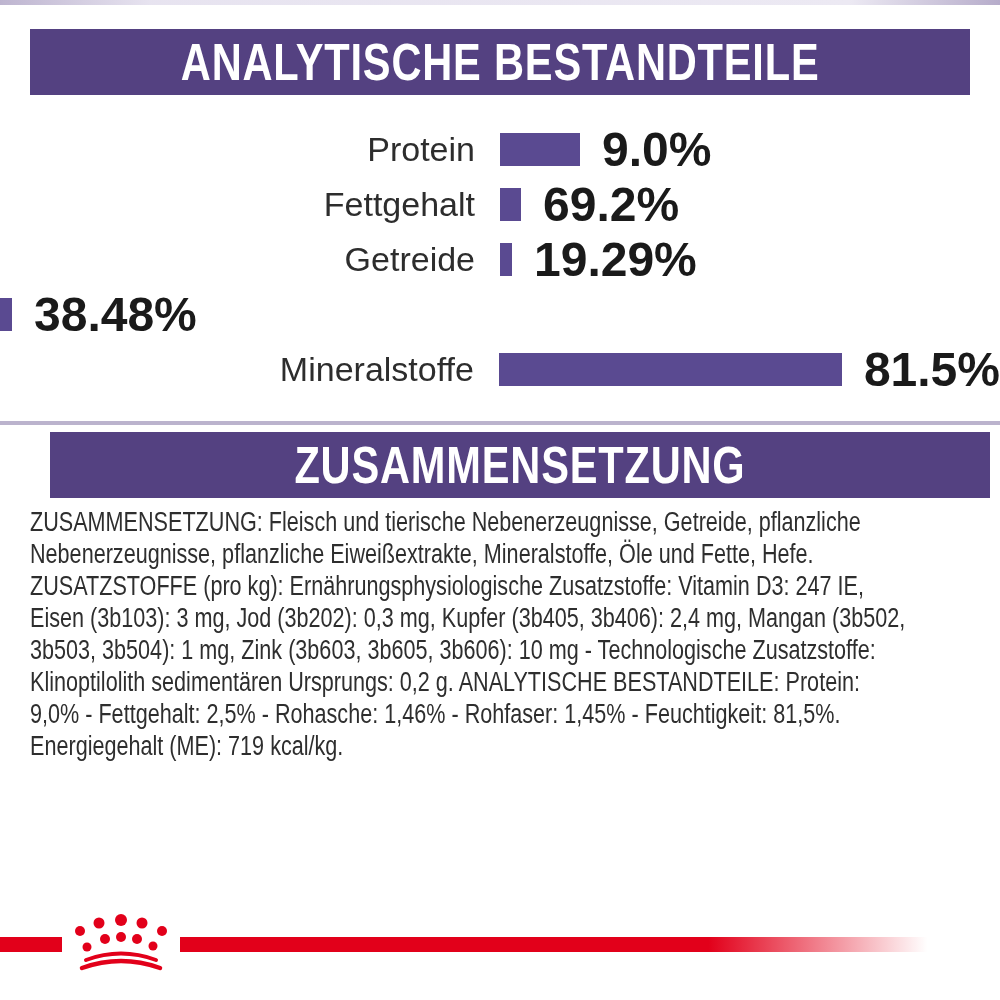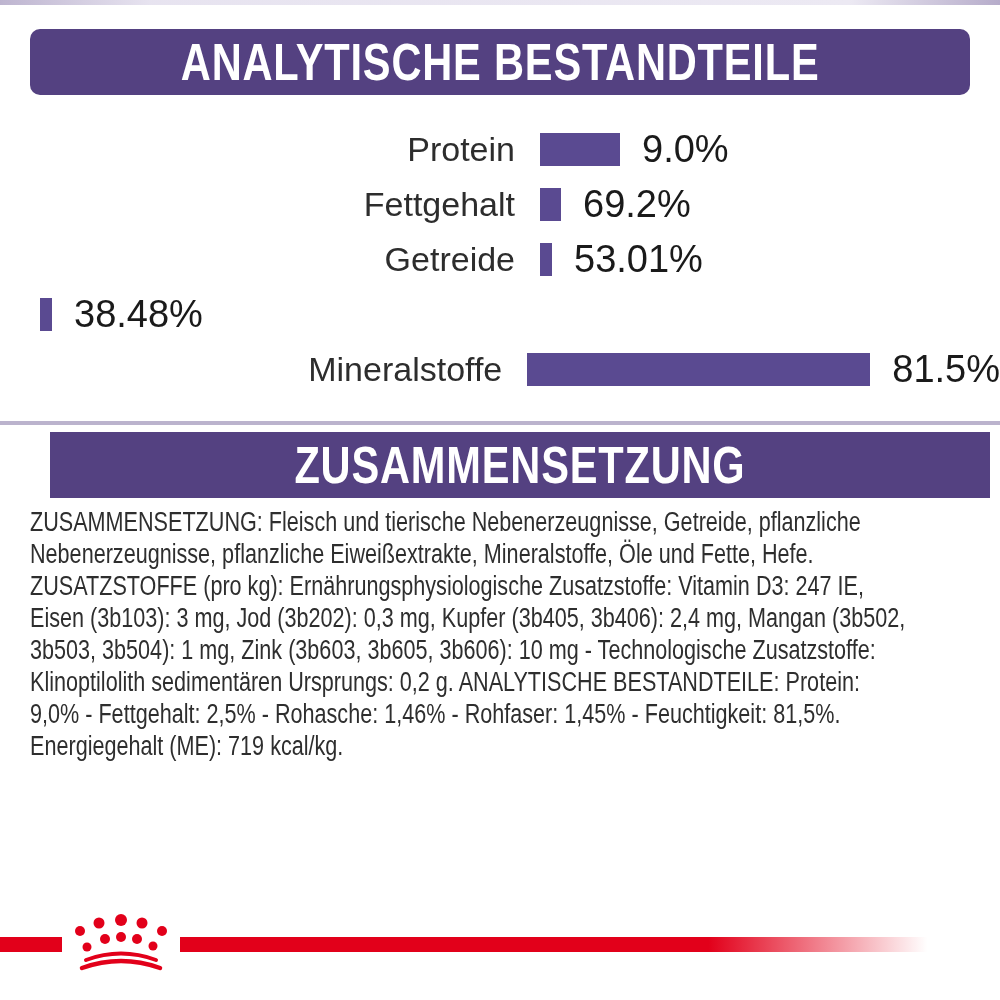--- a/index.html
+++ b/index.html
@@ -9,35 +9,35 @@
   }
   
   .seam-top{position:absolute;left:0;top:0;width:1000px;height:5px;
     background:linear-gradient(to right,rgba(110,90,150,.45),rgba(160,145,195,.25) 15%,rgba(160,145,195,.2) 85%,rgba(110,90,150,.5));}
   .seam-mid{position:absolute;left:0;top:421px;width:1000px;height:4px;background:rgba(84,65,129,.4);}
 
   .banner{
     position:absolute;left:30px;width:940px;height:66px;
     display:flex;align-items:center;justify-content:center;
   }
-  .banner-1{top:29px;border-radius:10px;}
+  .banner-1{top:29px;}
   .banner-2{top:432px;margin-left:20px;}
   .banner span{
     color:#ffffff;font-weight:700;font-size:52px;letter-spacing:1px;
     transform:scaleX(0.8);transform-origin:center;white-space:nowrap;
   }
 
   .chart{position:absolute;left:0;top:133px;width:1000px;}
-  .chart-row{display:flex;align-items:center;height:33px;margin-bottom:22px;padding-left:40px;}
+  .chart-row{display:flex;align-items:center;height:33px;margin-bottom:22px;}
   .row-label{
     width:475px;padding-right:25px;box-sizing:content-box;
     text-align:right;font-size:34px;color:#2d2d2d;line-height:33px;white-space:nowrap;
   }
   .bar{height:33px;flex:0 0 auto;}
-  .value-label{margin-left:22px;font-size:38px;font-weight:400;color:#1a1a1a;white-space:nowrap;}
+  .value-label{margin-left:22px;font-size:48px;font-weight:700;color:#1a1a1a;white-space:nowrap;}
 
   .composition{
     position:absolute;left:30px;top:506px;width:1180px;
     font-size:27px;line-height:32px;color:#2e2e2e;
     white-space:pre;transform:scaleX(0.8);transform-origin:0 0;
   }
 
   .brand-line-left{position:absolute;left:0;top:937px;width:62px;height:15px;}
   .brand-line-right{position:absolute;left:180px;top:937px;width:755px;height:15px;}
   .crown{position:absolute;left:70px;top:910px;}
@@ -60,21 +60,21 @@
       <div class="value-label">9.0%</div>
     </div>
     <div class="chart-row">
       <div class="row-label">Fettgehalt</div>
       <div class="bar" style="width: 21px; background: rgb(90, 74, 145);"></div>
       <div class="value-label">69.2%</div>
     </div>
     <div class="chart-row">
       <div class="row-label">Getreide</div>
       <div class="bar" style="width: 12px; background: rgb(90, 74, 145);"></div>
-      <div class="value-label">53.01%</div>
+      <div class="value-label">19.29%</div>
     </div>
     <div class="chart-row">
       <div class="bar" style="width: 12px; background: rgb(90, 74, 145);"></div>
       <div class="value-label">38.48%</div>
     </div>
     <div class="chart-row">
       <div class="row-label">Mineralstoffe</div>
       <div class="bar" style="width: 343px; background: rgb(90, 74, 145);"></div>
       <div class="value-label">81.5%</div>
     </div>

